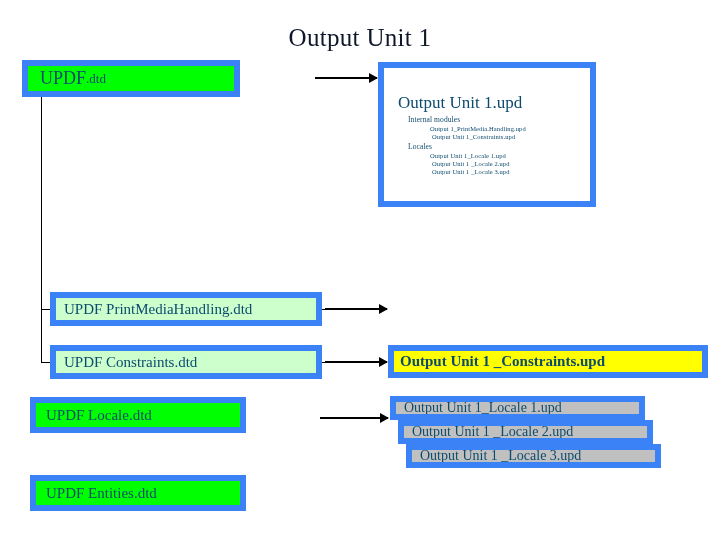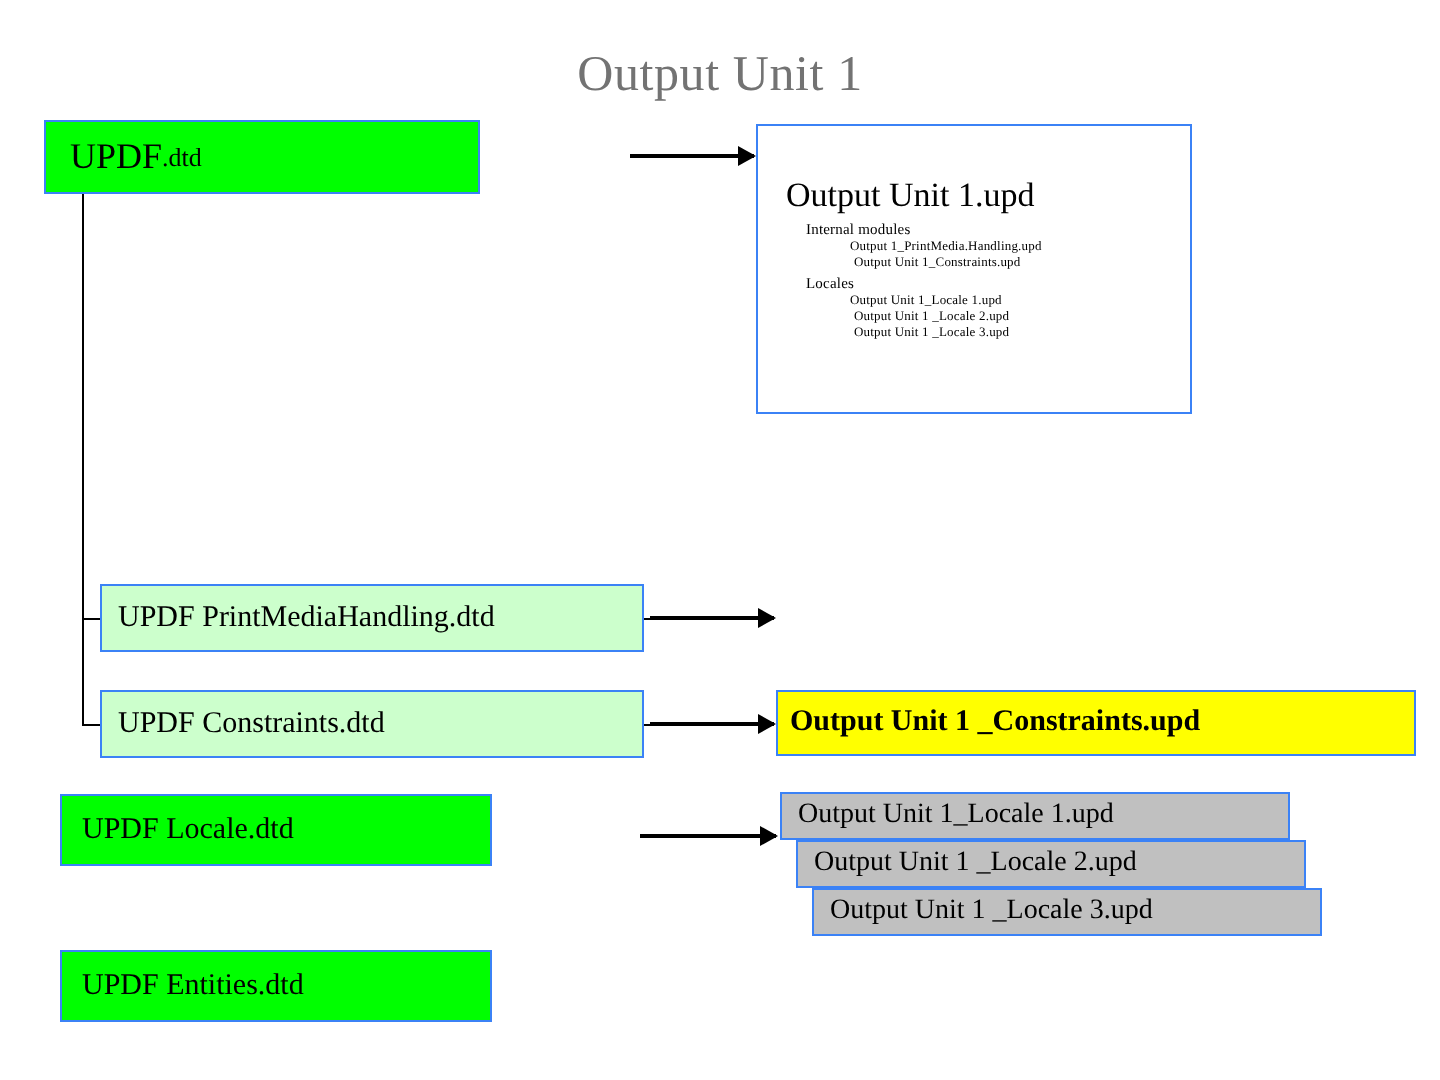--- a/index.html
+++ b/index.html
@@ -18,30 +18,30 @@
 
   
   .page-title {
     position: absolute;
     left: 0;
     top: 24px;
     width: 720px;
     text-align: center;
     font-family: "Liberation Serif", serif;
     font-size: 25px;
-    color: #737373;
+    color: #0f172a;
     letter-spacing: 0.3px;
   }
 
   
   .box {
     position: absolute;
     box-sizing: border-box;
-    border: 1px solid #3b82f6;
-    color: #000000;
+    border: 6px solid #3b82f6;
+    color: #0c4a6e;
     font-family: "Liberation Serif", serif;
     display: flex;
     align-items: center;
     white-space: nowrap;
     overflow: hidden;
   }
   .box-green      { background: #00ff00; }
   .box-lightgreen { background: #ccffcc; }
   .box-yellow     { background: #ffff00; }
   .box-grey       { background: #c0c0c0; }

